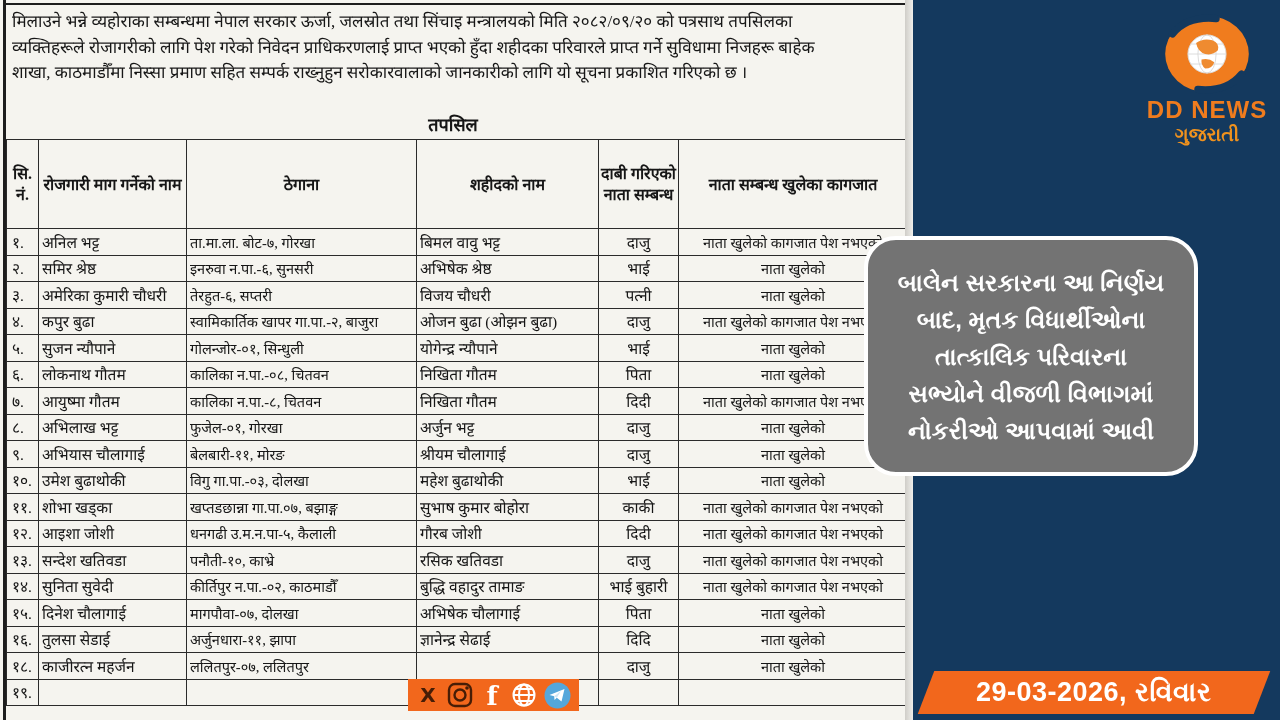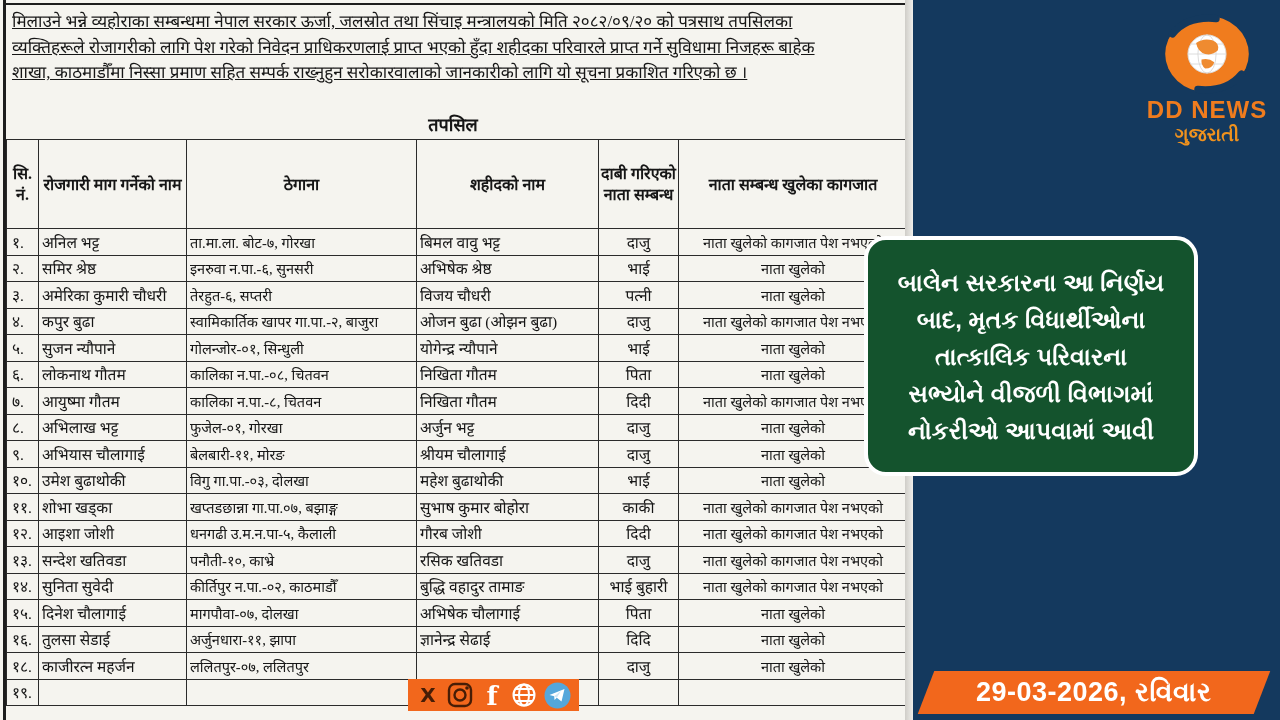--- a/index.html
+++ b/index.html
@@ -10,21 +10,21 @@
   
   .paper { position:absolute; left:0; top:0; width:913px; height:720px;
            background:#f5f4ef; color:#161616; }
   .paper-edge { position:absolute; left:905px; top:0; width:8px; height:720px;
                 background:linear-gradient(90deg,#cfcdc8,#efeeea); }
   .page-border-left { position:absolute; left:3px; top:0; width:3px; height:720px; background:#1d1d1d; }
   .page-border-top { position:absolute; left:3px; top:3px; width:903px; height:2px; background:#1d1d1d; }
 
   .notice-paragraph { position:absolute; left:12px; top:9px; width:892px;
                       font-size:17px; line-height:25.5px; letter-spacing:0; }
-  .notice-paragraph div { white-space:nowrap;text-decoration:underline; }
+  .notice-paragraph div { white-space:nowrap; }
 
   .section-title { position:absolute; left:0; top:112px; width:906px;
                    text-align:center; font-weight:bold; font-size:18px; }
 
   table.notice-table { position:absolute; left:6px; top:139px; width:901px;
                        border-collapse:collapse; table-layout:fixed;
                        font-size:15.5px; }
   .notice-table col.c1{width:32px} .notice-table col.c2{width:148px}
   .notice-table col.c3{width:230px} .notice-table col.c4{width:182px}
   .notice-table col.c5{width:80px}  .notice-table col.c6{width:229px}
@@ -43,21 +43,21 @@
   
   .logo-block { position:absolute; left:1132px; top:14px; width:150px; text-align:center; }
   .logo-eye { width:92px; height:80px; margin:0 auto; display:block; }
   .logo-title { margin-top:2px; color:#f07c1e; font-weight:bold; font-size:24px;
                 letter-spacing:1px; font-family:"Liberation Sans",sans-serif; }
   .logo-lang { color:#f0921e; font-weight:bold; font-size:19px;
                font-family:"Liberation Sans",sans-serif; }
 
   
   .headline-box { position:absolute; left:864px; top:236px; width:334px; height:240px;
-                  background:#14532d; border:4px solid #ffffff; border-radius:22px;
+                  background:#737373; border:4px solid #ffffff; border-radius:32px;
                   display:flex; flex-direction:column; justify-content:center; align-items:center; }
   .headline-box div { color:#ffffff; font-weight:bold; font-size:24px; line-height:37px;
                       white-space:nowrap; font-family:"Liberation Sans",sans-serif; }
 
   
   .date-banner { position:absolute; left:926px; top:671px; width:336px; height:43px;
                  background:#f2671c; transform:skewX(-21deg);
                  display:flex; align-items:center; justify-content:center; }
   .date-banner span { transform:skewX(21deg); color:#fff; font-weight:bold; font-size:27px;
                       font-family:"Liberation Sans",sans-serif; letter-spacing:0.5px; }

